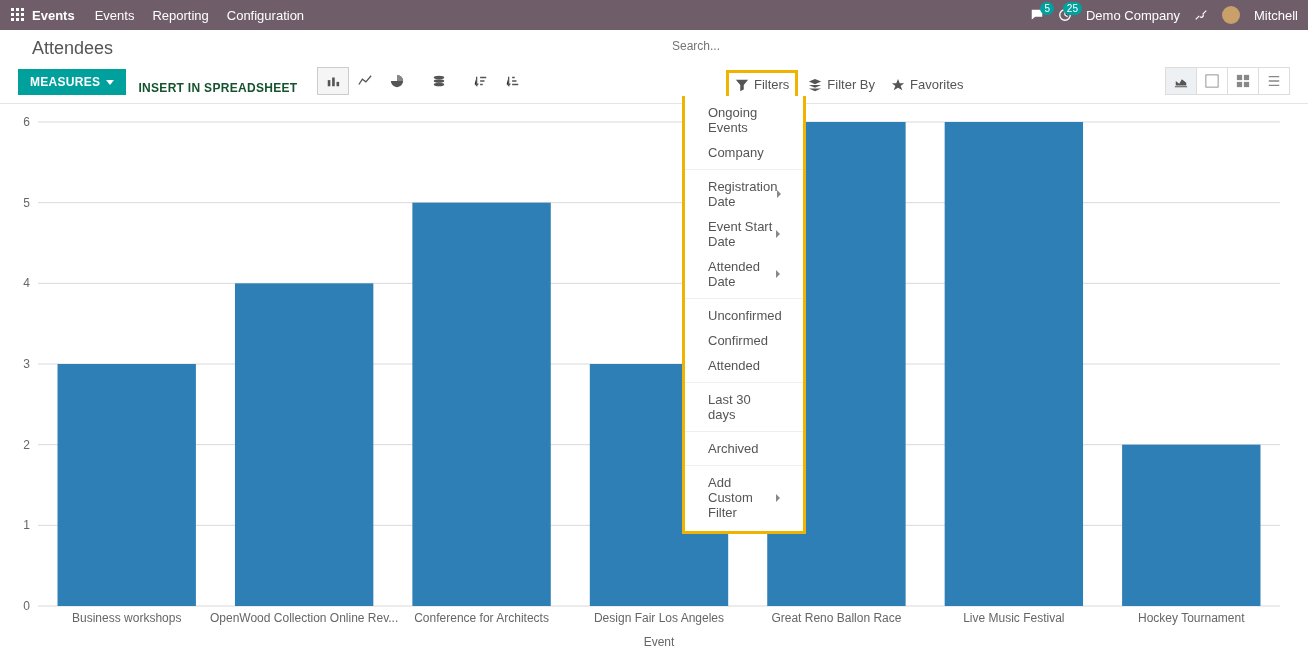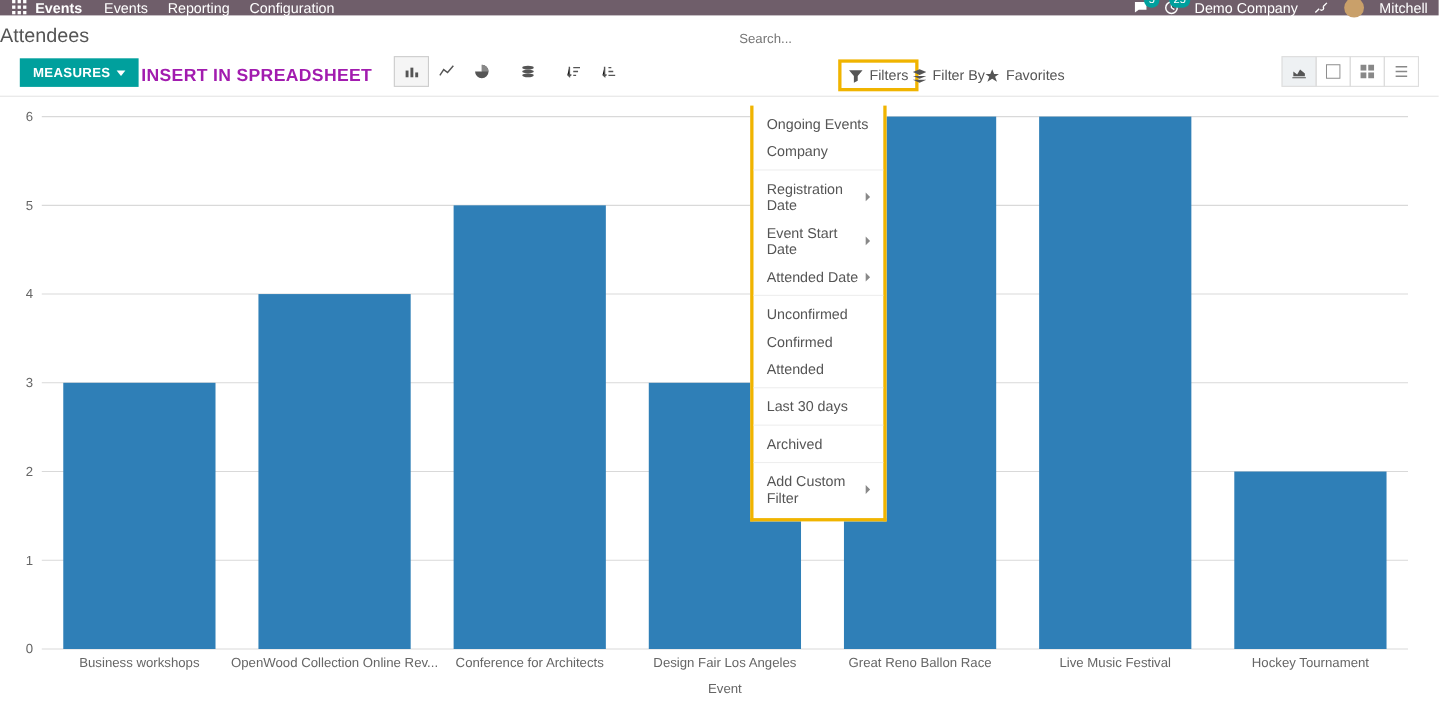--- a/index.html
+++ b/index.html
@@ -1,50 +1,50 @@
 <!DOCTYPE html>
 <html><head>
 <meta charset="utf-8">
 <style>
   html,body{margin:0;padding:0;font-family:"Segoe UI",Arial,sans-serif;font-size:13px;color:#333;background:#fff;width:1308px;height:648px;overflow:hidden}
   
-  .topnav{height:14px;background:#6f5e6a;display:flex;align-items:center;color:#fff;padding:0 10px;font-size:13px}
+  .topnav{height:30px;background:#6f5e6a;display:flex;align-items:center;color:#fff;padding:0 10px;font-size:13px}
   .apps-icon{width:16px;height:16px;display:inline-block;margin-right:6px}
   .brand{font-weight:600;margin-right:20px}
   .nav-link{margin-right:18px;cursor:pointer}
   .nav-spacer{flex:1}
   .nav-right{display:flex;align-items:center;gap:14px}
   .badge-wrap{position:relative;display:flex;align-items:center}
   .badge{position:absolute;top:-6px;right:-10px;background:#00a09d;color:#fff;font-size:10px;border-radius:8px;padding:0 4px;line-height:13px}
   .avatar{width:18px;height:18px;border-radius:50%;background:#c9a06a;display:inline-block}
   
-  .subhead{display:flex;align-items:flex-end;padding:8px 18px 4px 0}
+  .subhead{display:flex;align-items:flex-start;padding:8px 18px 4px 32px}
   .page-title{font-size:18px;color:#555}
   .search-area{margin-left:auto;width:620px}
   .search-input{border:none;outline:none;font-size:12px;color:#999;width:100%}
   
   .toolbar{display:flex;align-items:flex-end;padding:4px 18px 8px 18px;border-bottom:1px solid #e5e5e5}
   .btn-measures{background:#00a09d;color:#fff;border:none;padding:6px 12px;font-weight:600;font-size:12px;letter-spacing:.3px;cursor:pointer;display:flex;align-items:center;gap:6px}
   .caret-down{width:0;height:0;border-left:4px solid transparent;border-right:4px solid transparent;border-top:5px solid #fff}
-  .btn-insert{color:#a21caf;font-weight:600;font-size:16px;letter-spacing:.3px;margin-left:2px;cursor:pointer}
+  .btn-insert{color:#14532d;font-weight:600;font-size:12px;letter-spacing:.3px;margin-left:12px;cursor:pointer}
   .chart-type-group{display:flex;margin-left:20px}
   .icon-btn{width:30px;height:26px;display:flex;align-items:center;justify-content:center;cursor:pointer;color:#666;border:1px solid transparent}
   .icon-btn.active{border:1px solid #ccc;background:#f5f5f5}
   .toolbar .spacer{flex:1}
-  .search-controls{display:flex;align-items:center;color:#555}
+  .search-controls{display:flex;align-items:center;gap:16px;color:#555}
   .sc-item{display:flex;align-items:center;gap:5px;cursor:pointer;font-size:13px}
   .filters-hl{border:3px solid #f0b400;padding:4px 6px;margin:-4px -6px}
   .view-switch{display:flex;margin-left:auto}
   .view-switch .icon-btn{border:1px solid #ddd;margin-left:-1px}
   .view-switch .icon-btn.active{background:#eef1f3}
   
   .dropdown{position:absolute;top:96px;left:682px;width:118px;background:#fff;border:3px solid #f0b400;border-top:none;z-index:30;padding-bottom:2px}
   .dd-group{border-top:1px solid #eee;padding:4px 0}
   .dd-group:first-child{border-top:none}
-  .dd-item{padding:5px 12px;font-size:13px;color:#555;cursor:pointer;display:flex;align-items:center;justify-content:space-between}
+  .dd-item{padding:5px 23px;font-size:13px;color:#555;cursor:pointer;display:flex;align-items:center;justify-content:space-between}
   .caret-right{width:0;height:0;border-top:4px solid transparent;border-bottom:4px solid transparent;border-left:4px solid #888}
   
   .chart-wrap{position:relative;margin:8px 18px 0 18px;height:540px}
   svg{display:block}
   
   .svg-ic{width:14px;height:14px}
 </style>
 </head>
 <body>
 

